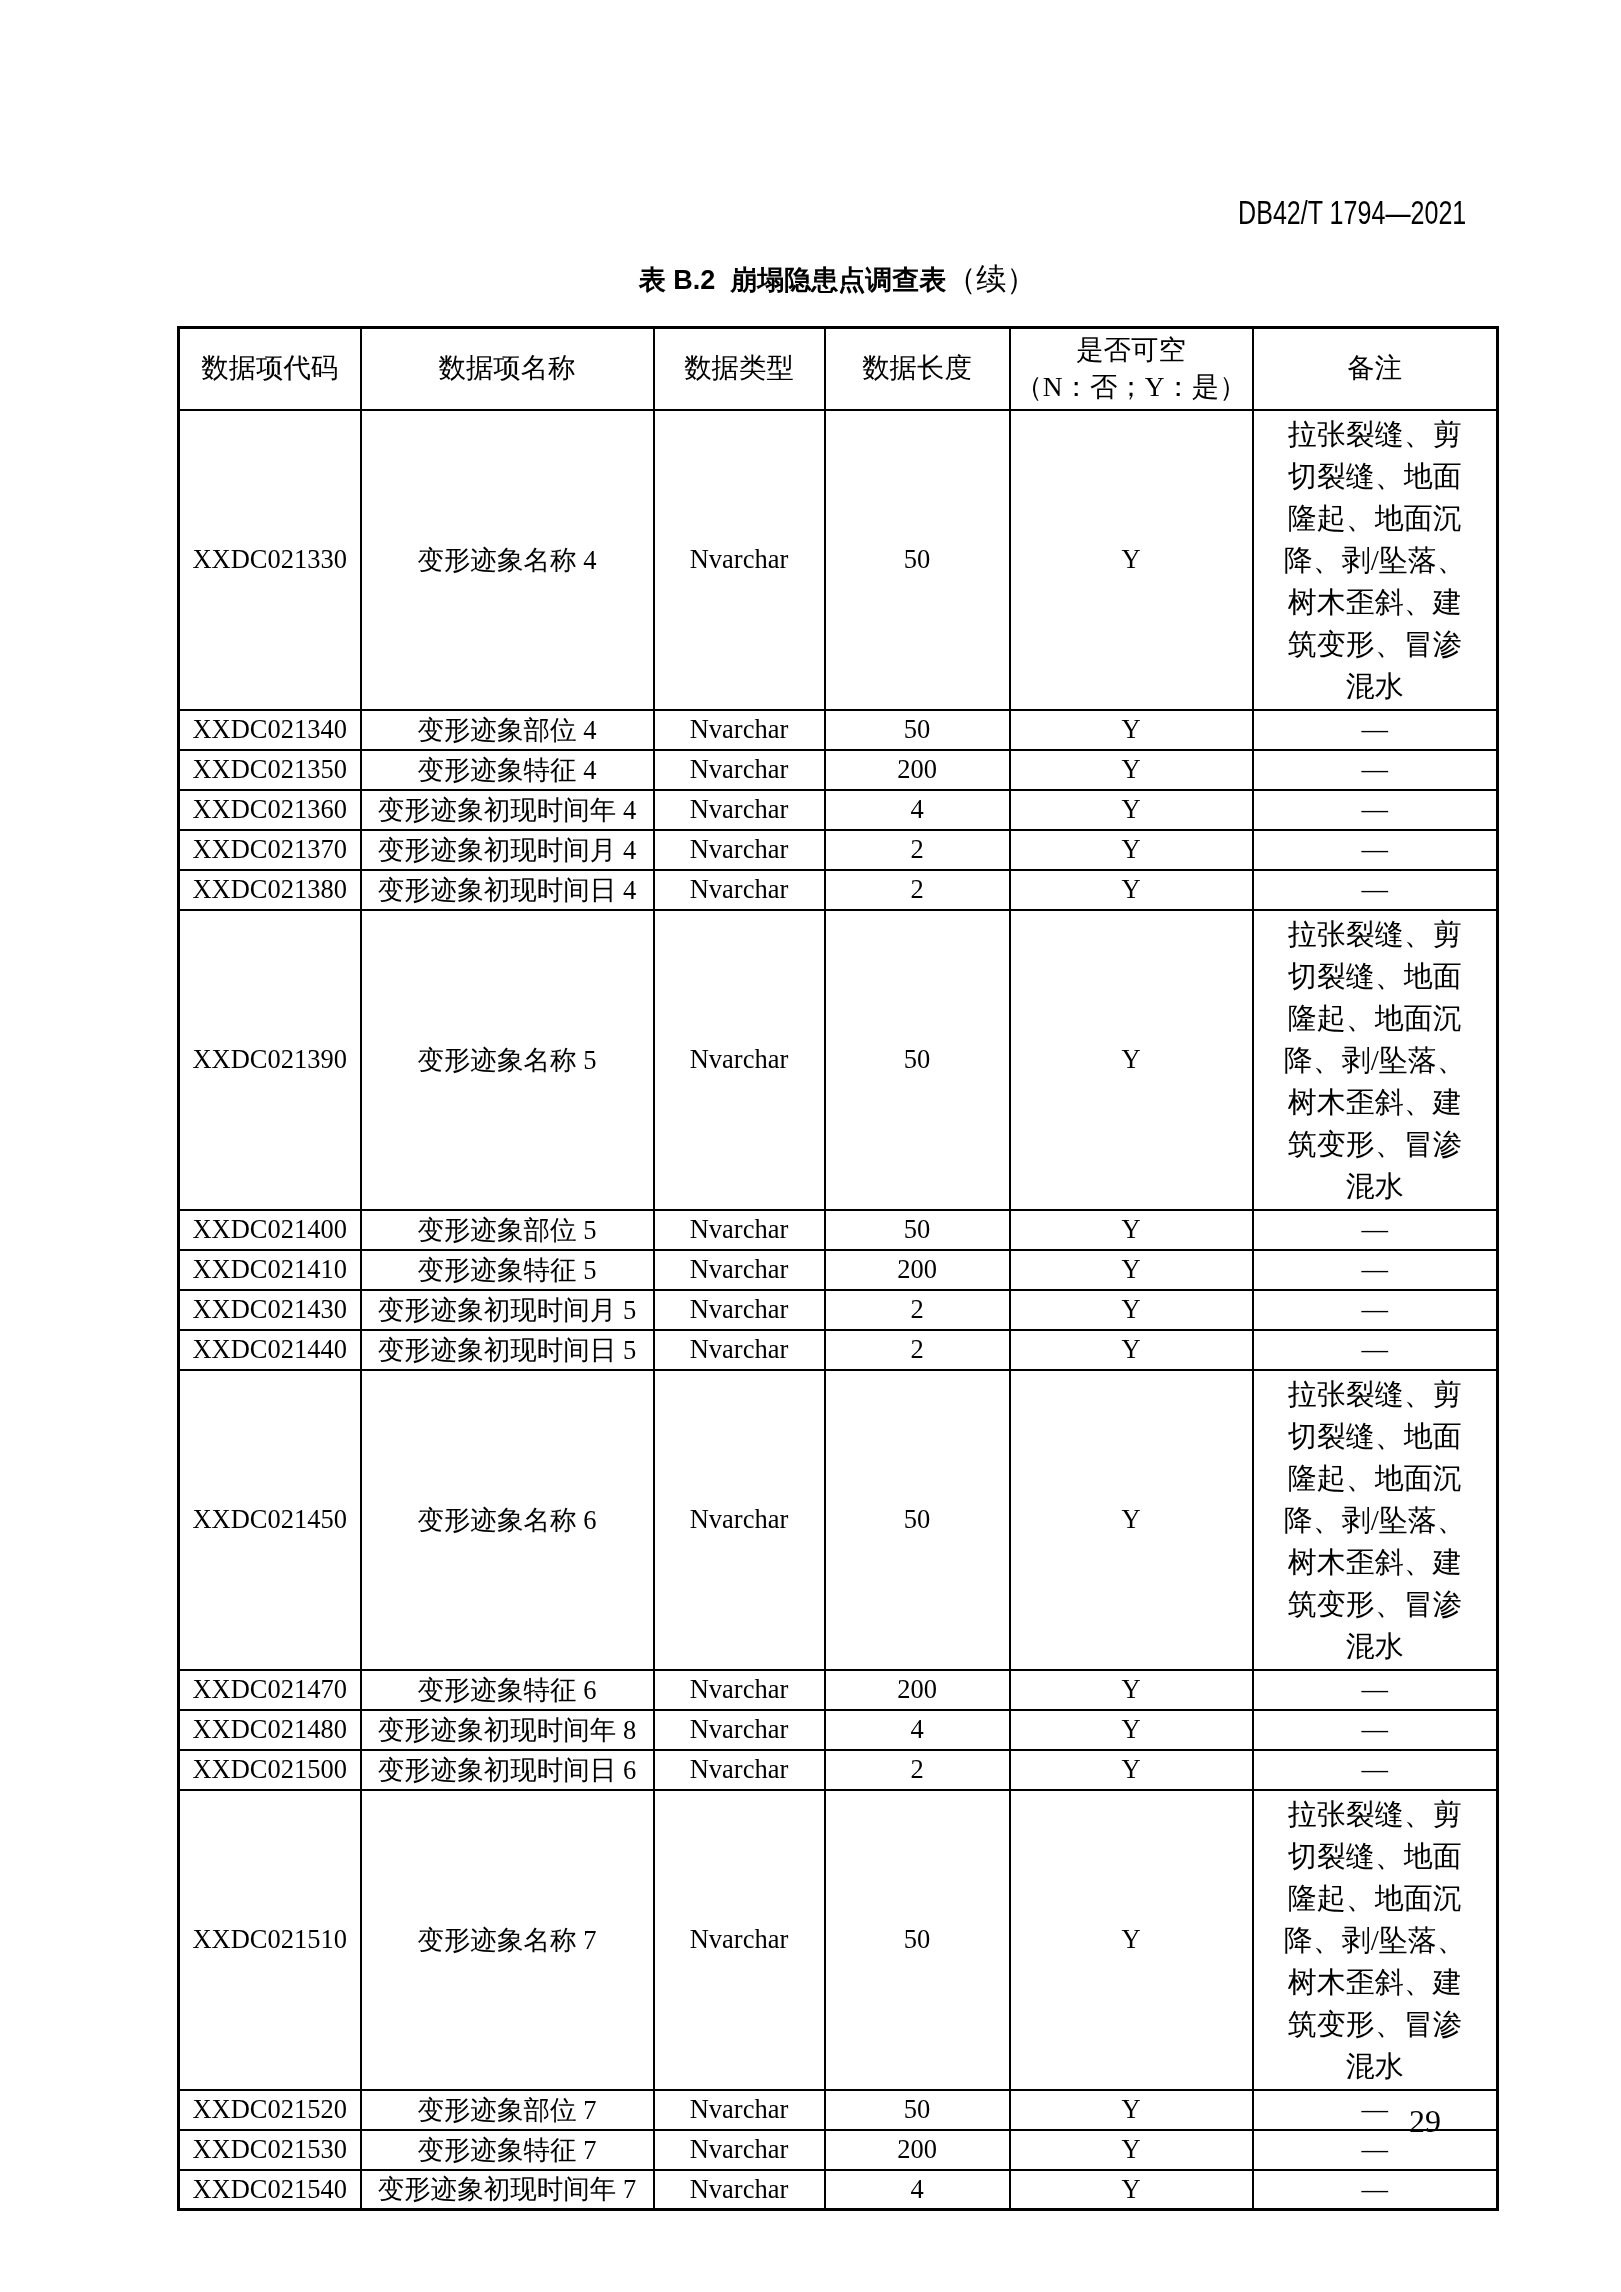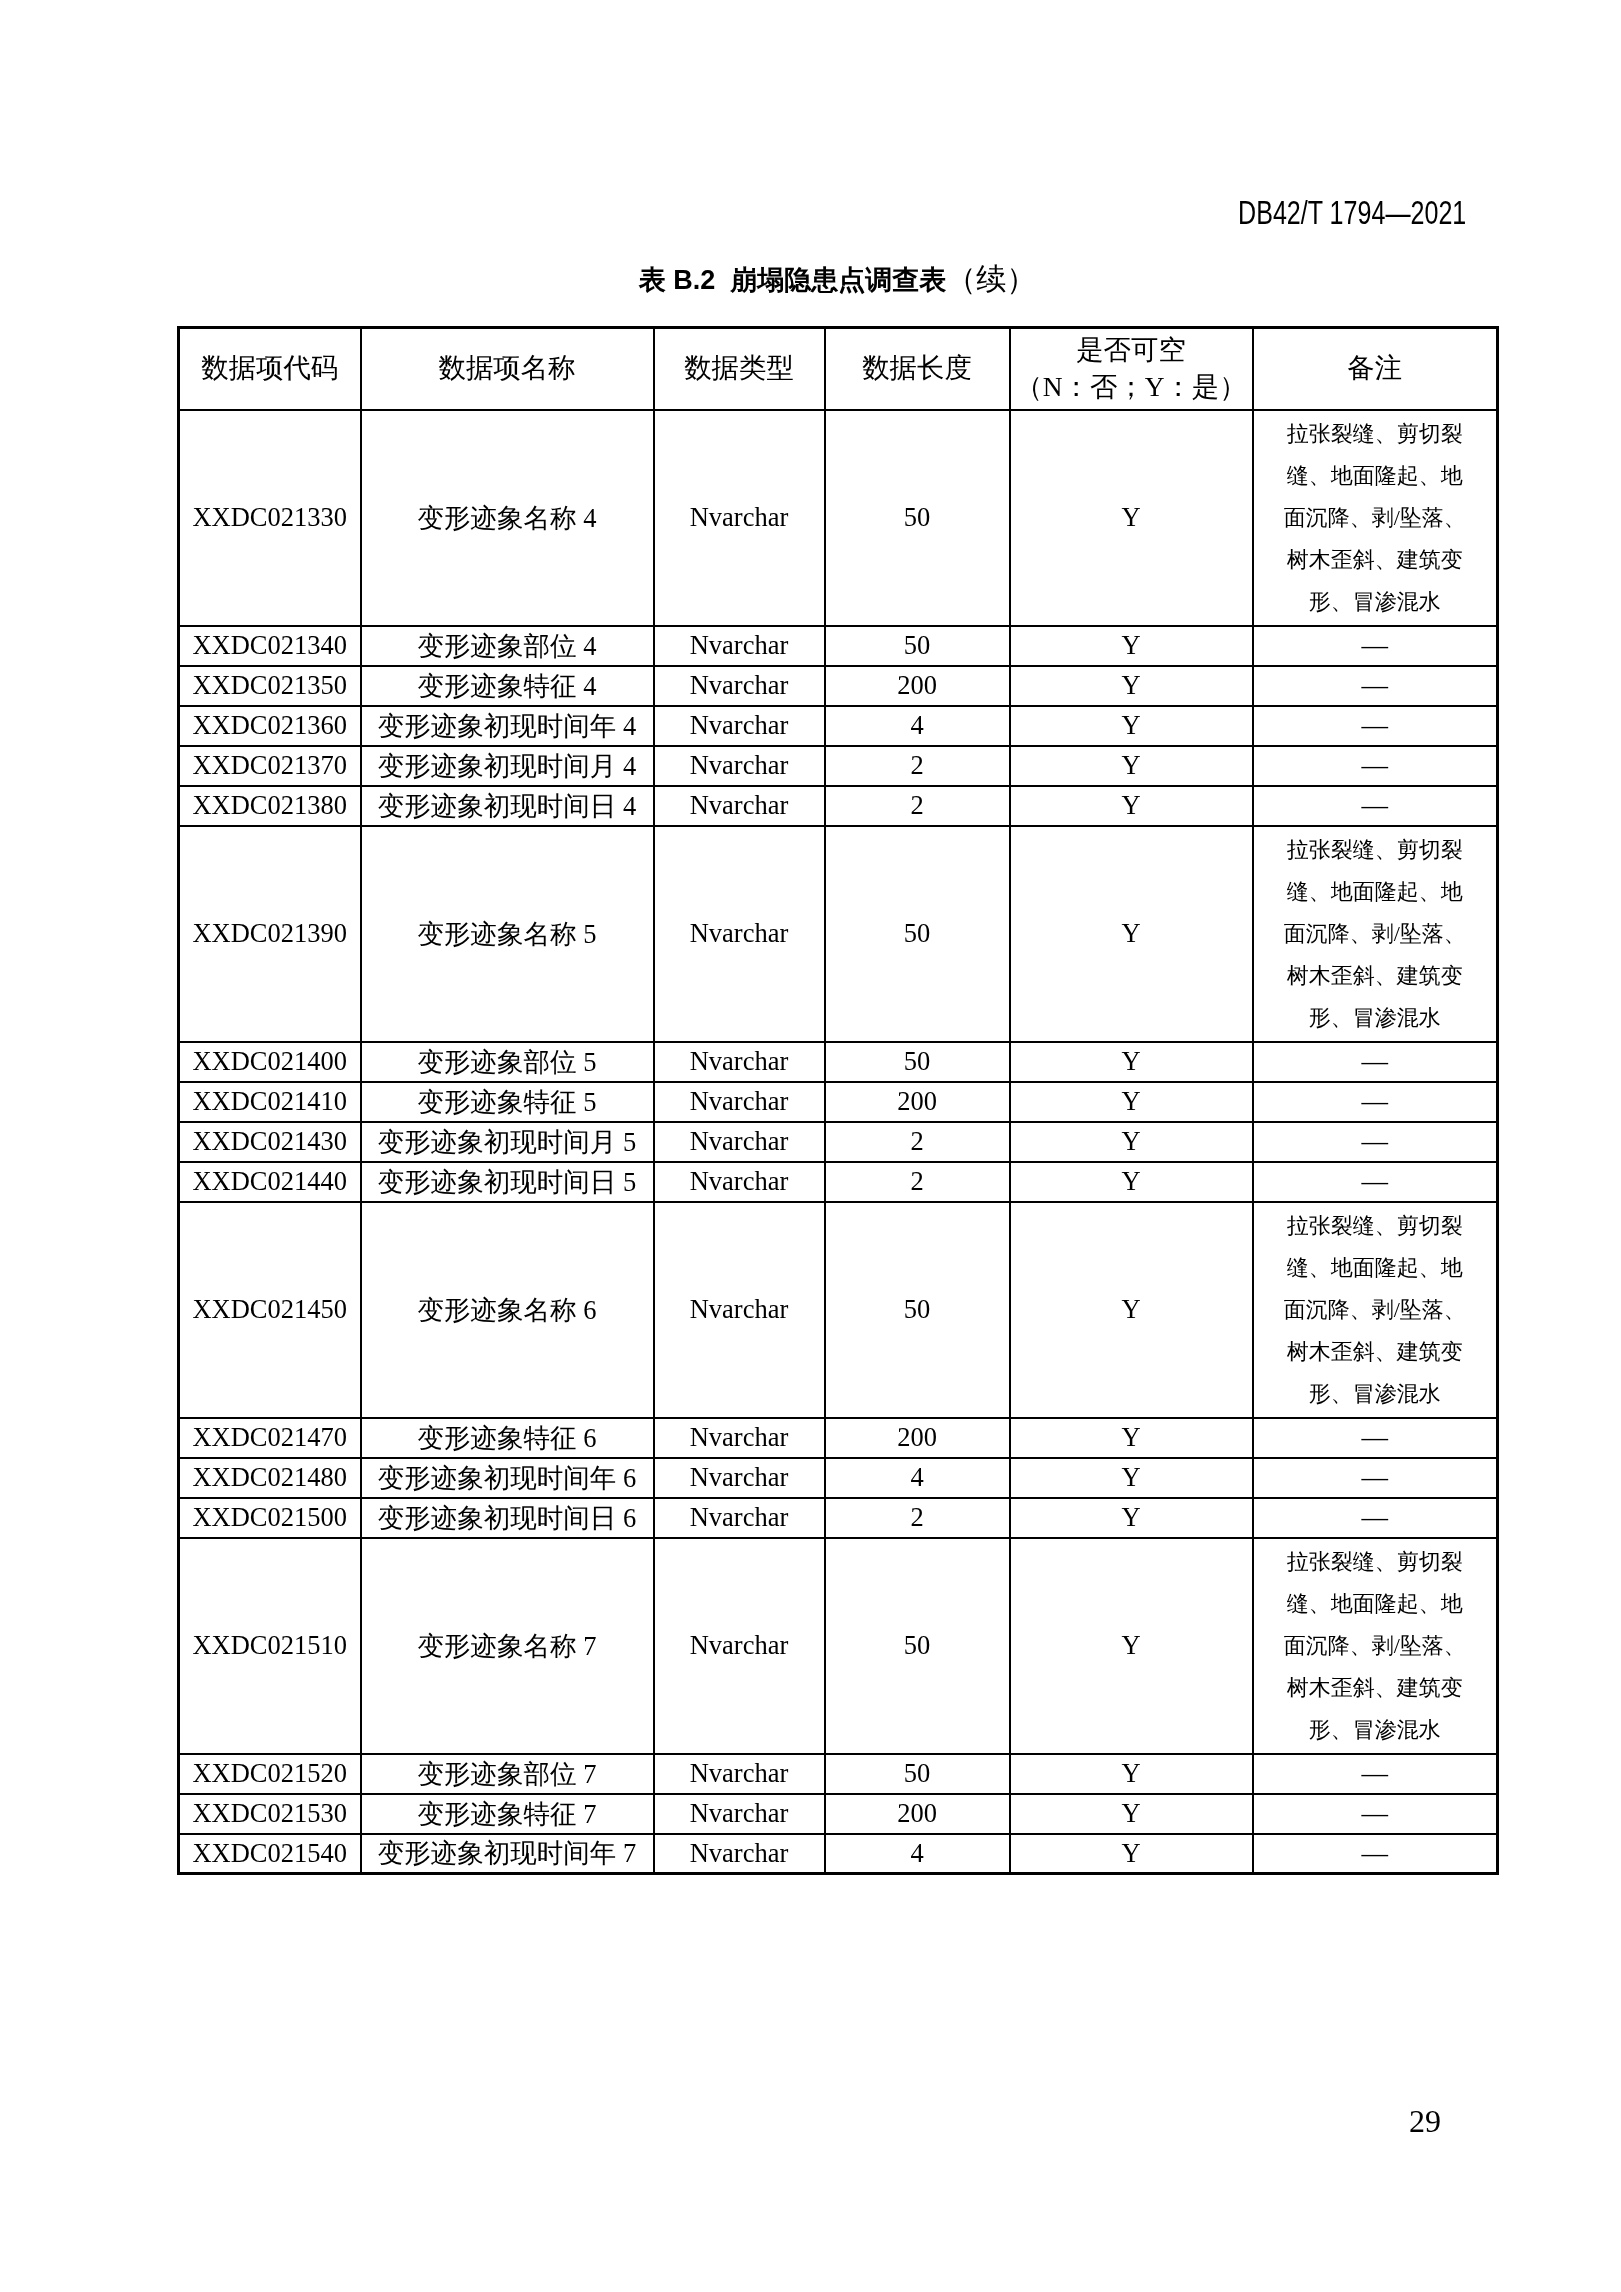--- a/index.html
+++ b/index.html
@@ -62,21 +62,21 @@
     line-height:37px;
     white-space:nowrap;
   }
   .data-table td {
     height:40px;
     font-size:26.5px;
     padding:0 5.9px;
   }
   .data-table td.cell-nowrap { white-space:nowrap; }
   .data-table td.remark-long {
-    font-size:22px;
+    font-size:29px;
     line-height:42px;
     padding:2px 24px;
     white-space:normal;
     font-family:Liberation Serif, serif;
   }
   .page-number {
     position:absolute;
     top:2103px;
     left:1409px;
     font-size:32px;
@@ -211,21 +211,21 @@
       <tr>
         <td class="cell-nowrap">XXDC021470</td>
         <td class="cell-nowrap">变形迹象特征 6</td>
         <td class="cell-nowrap">Nvarchar</td>
         <td class="cell-nowrap">200</td>
         <td class="cell-nowrap">Y</td>
         <td class="cell-nowrap">—</td>
       </tr>
       <tr>
         <td class="cell-nowrap">XXDC021480</td>
-        <td class="cell-nowrap">变形迹象初现时间年 6</td>
+        <td class="cell-nowrap">变形迹象初现时间年 8</td>
         <td class="cell-nowrap">Nvarchar</td>
         <td class="cell-nowrap">4</td>
         <td class="cell-nowrap">Y</td>
         <td class="cell-nowrap">—</td>
       </tr>
       <tr>
         <td class="cell-nowrap">XXDC021500</td>
         <td class="cell-nowrap">变形迹象初现时间日 6</td>
         <td class="cell-nowrap">Nvarchar</td>
         <td class="cell-nowrap">2</td>

